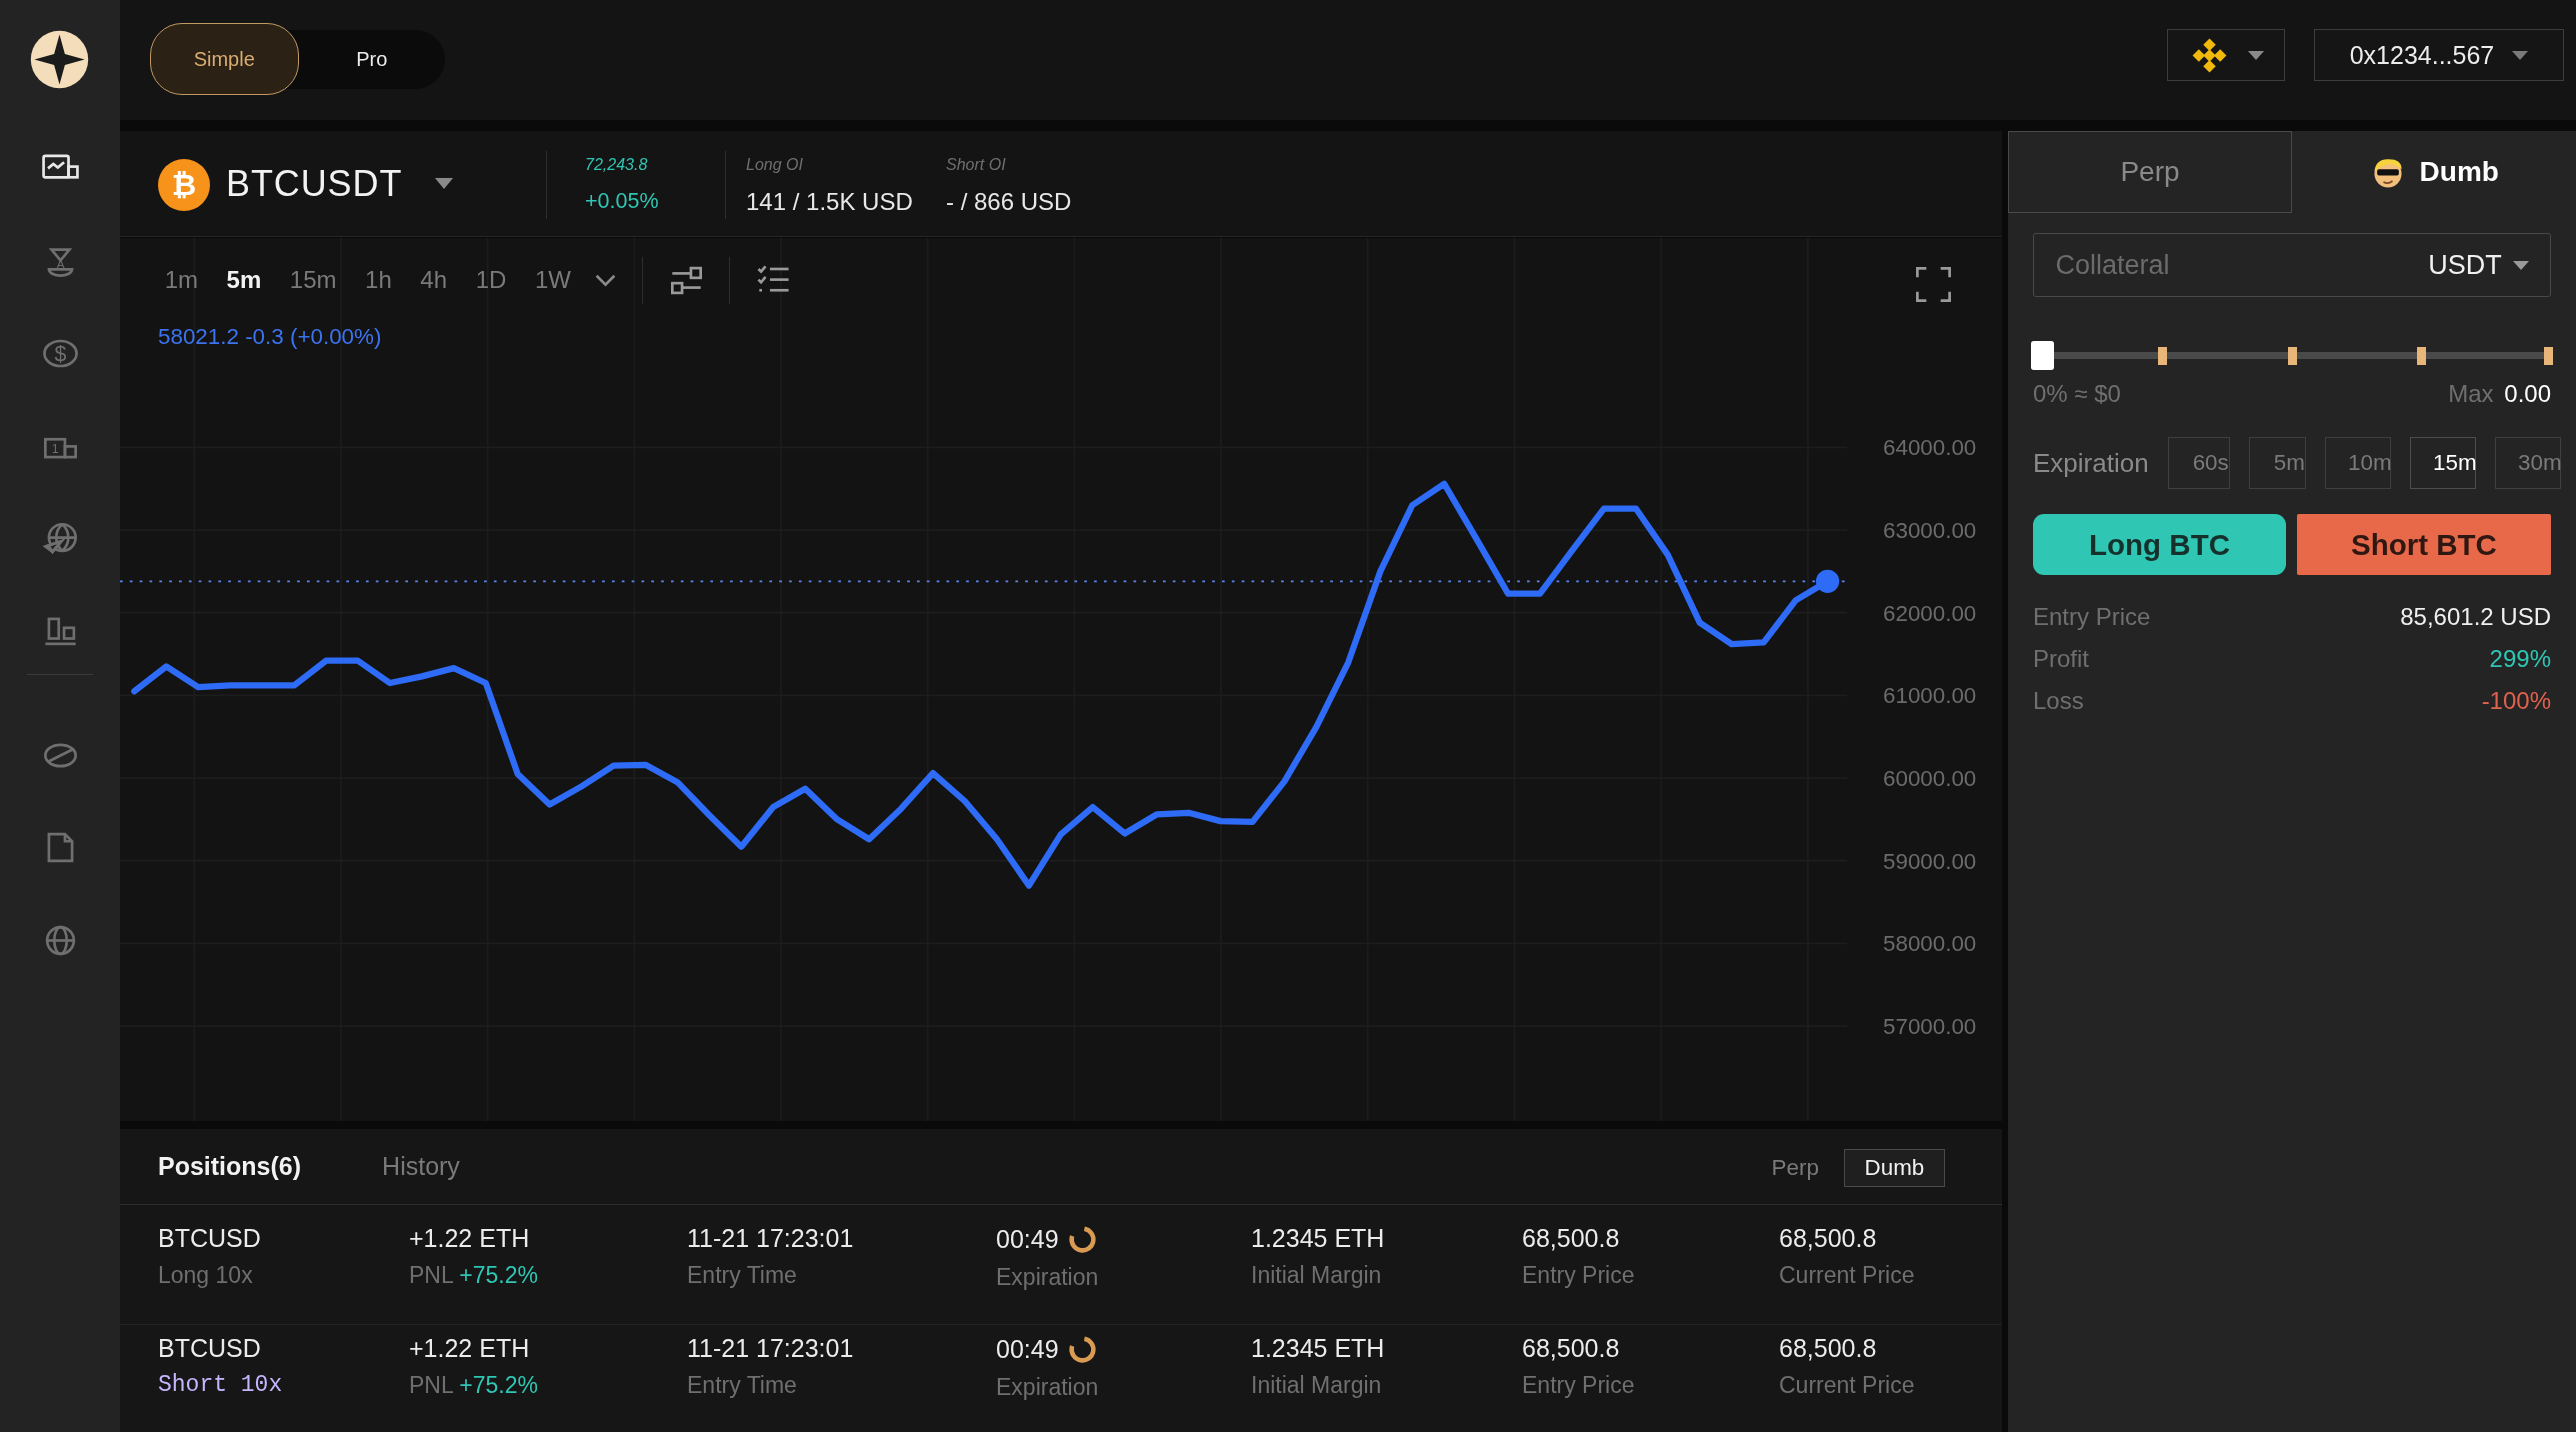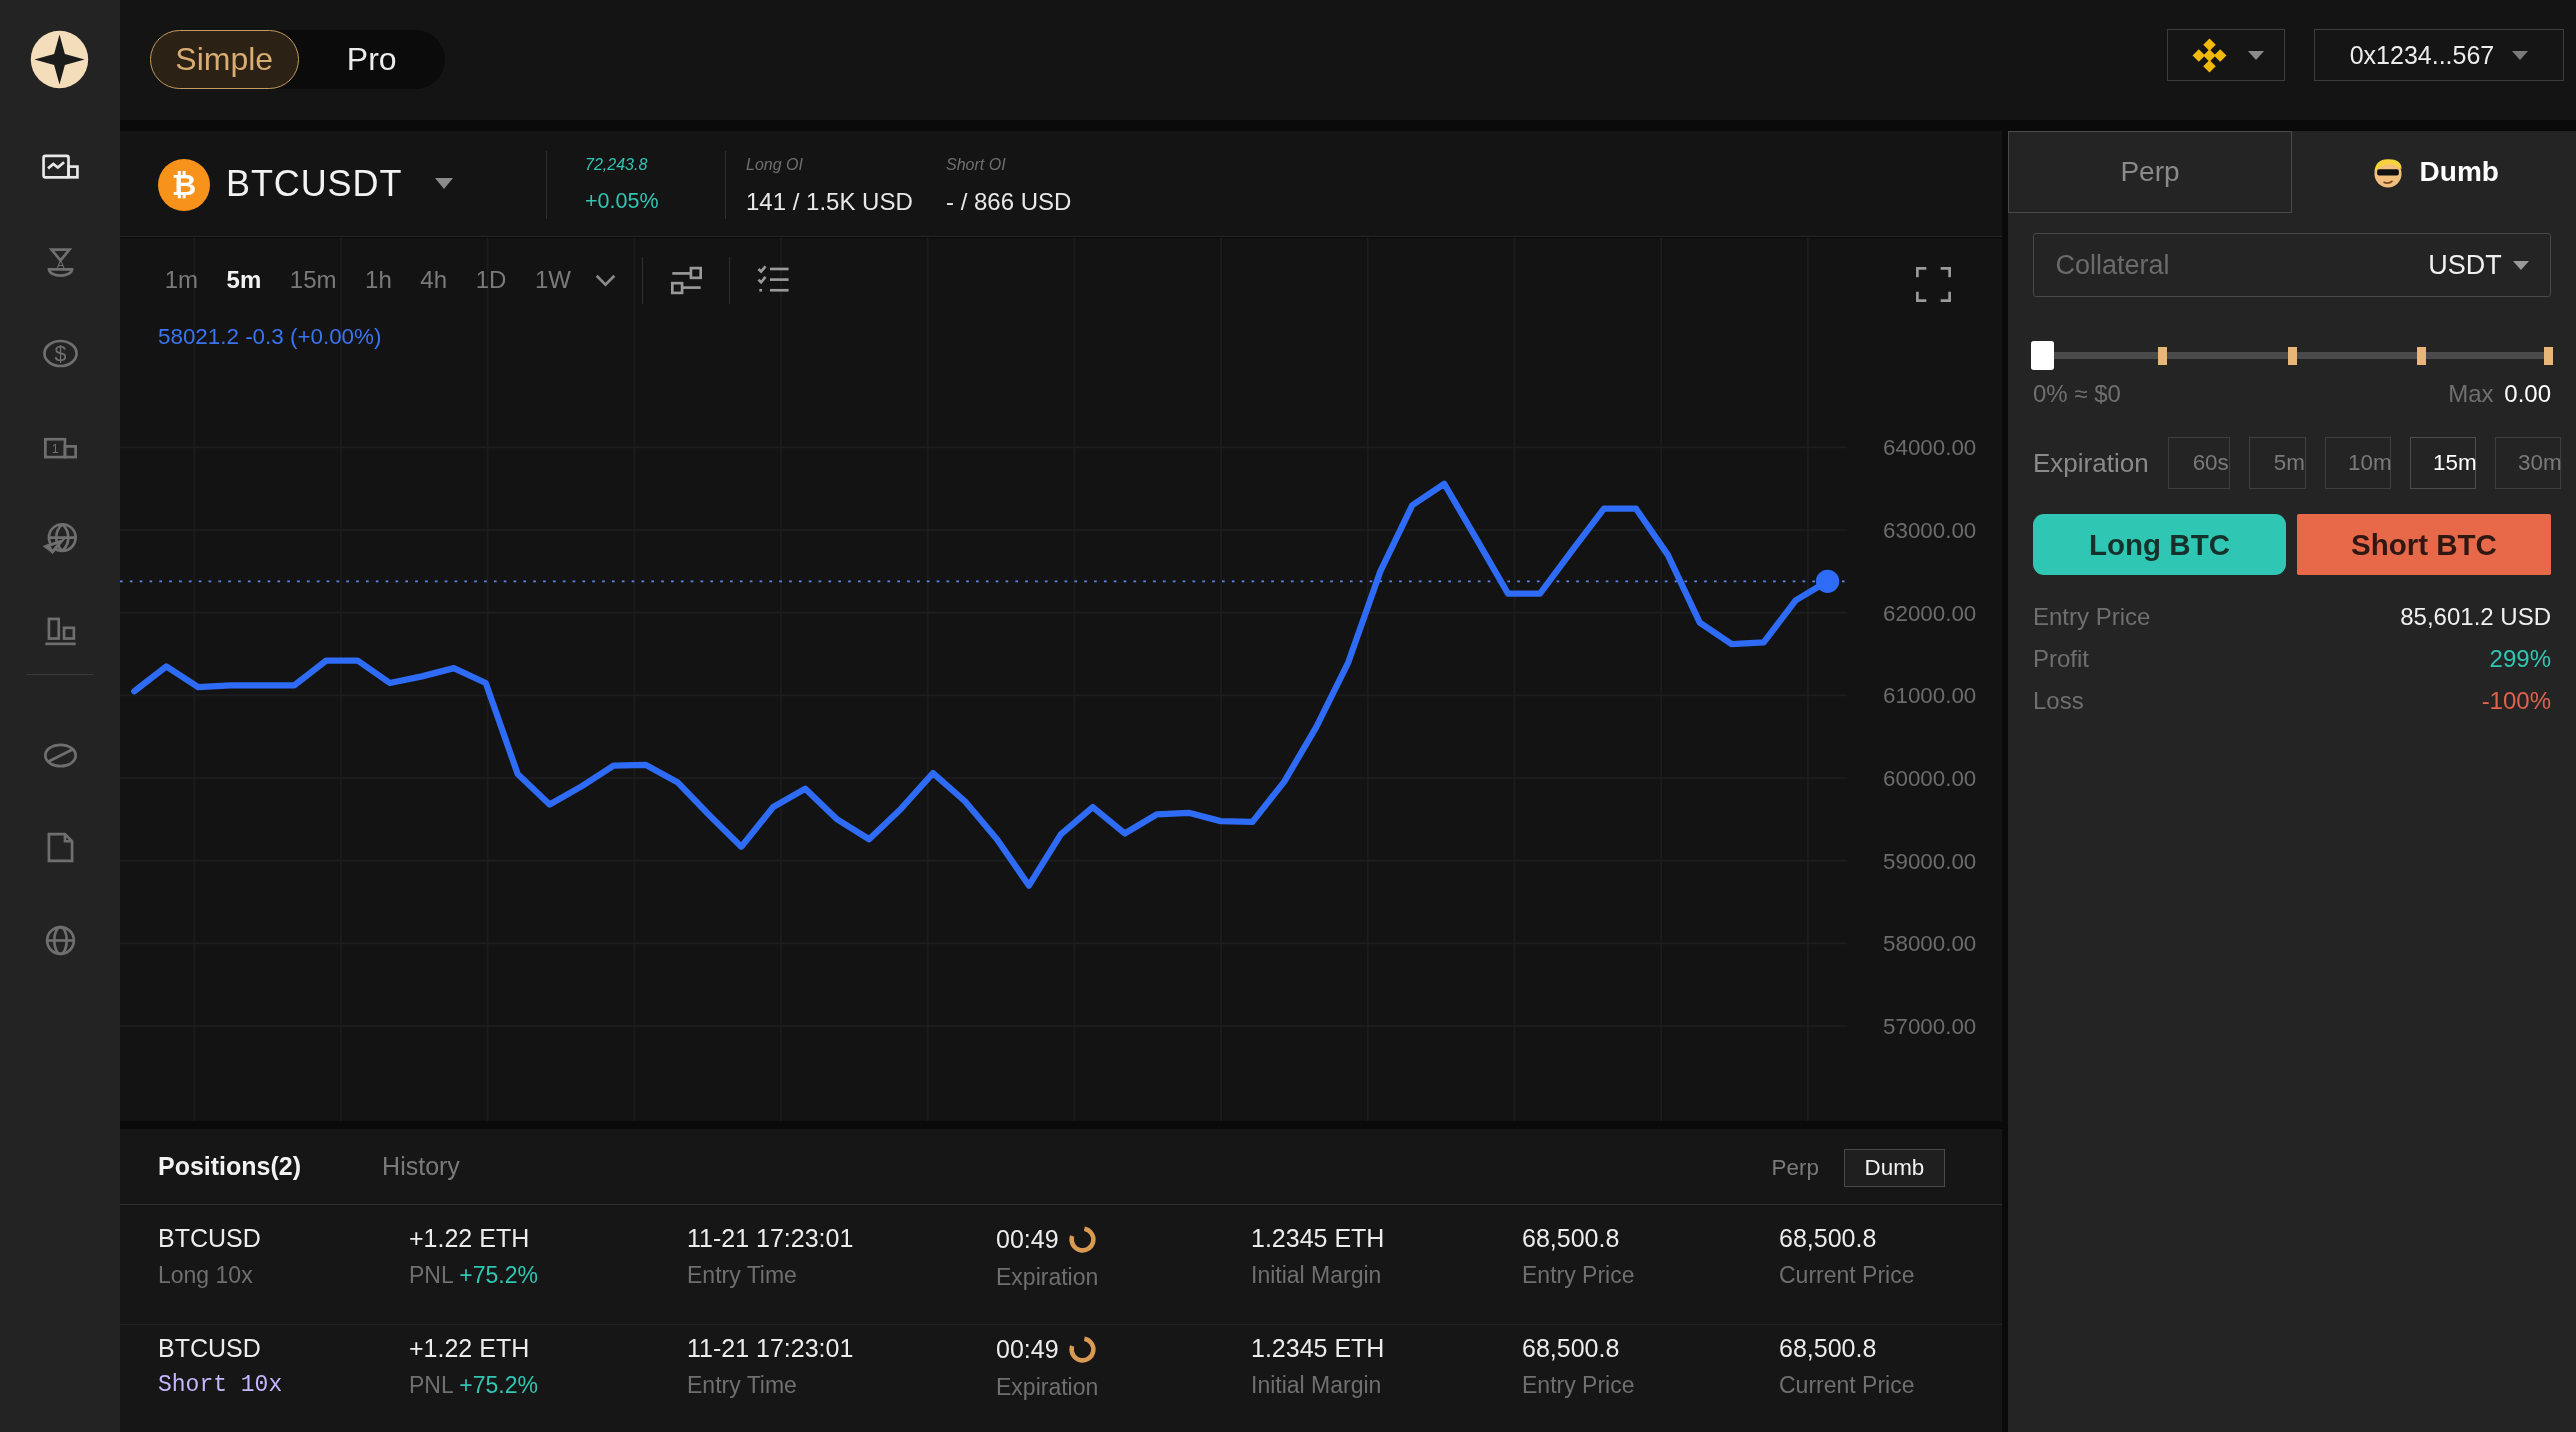--- a/index.html
+++ b/index.html
@@ -2,21 +2,21 @@
 <html style="font-size:14.3px"><head>
 <meta charset="utf-8">
 <style>
   html,body{margin:0;padding:0;background:#050505;}
   *{box-sizing:border-box;font-family:"Liberation Sans",sans-serif;}
   #app{position:relative;width:2576px;height:1433px;background:#0a0a0a;overflow:hidden;}
 
   
   .topbar{position:absolute;left:0;top:0;width:2576px;height:120px;background:#141414;}
   .mode-toggle{position:absolute;left:150px;top:29.5px;width:295px;height:59px;border-radius:32px;background:#0b0b0b;display:flex;align-items:center;}
-  .mode-seg{flex:1;height:59px;display:flex;align-items:center;justify-content:center;font-size:32px;border-radius:32px;cursor:pointer;}
+  .mode-seg{flex:1;height:72px;display:flex;align-items:center;justify-content:center;font-size:20px;border-radius:32px;cursor:pointer;}
   .mode-simple{color:#d9ac72;background:#2b2115;border:1.8px solid #c29a63;}
   .mode-pro{color:#ececec;}
   .tb-box{position:absolute;top:29px;height:52px;border:1.8px solid #3d3d3d;background:#151515;display:flex;align-items:center;justify-content:center;gap:18px;}
   .chain-box{left:2167px;width:118px;}
   .wallet-box{left:2314px;width:250px;font-size:25px;color:#ececec;}
   .chev{width:0;height:0;border-left:8px solid transparent;border-right:8px solid transparent;border-top:9.8px solid #8a8a8a;}
 
   
   .sidebar{position:absolute;left:0;top:0;width:120px;height:1433px;background:#232323;}
   .logo{position:absolute;left:29px;top:29px;width:61px;height:61px;}
@@ -290,21 +290,21 @@
         <polyline points="42,32 42,42 32,42"></polyline>
           <polyline points="16,42 6,42 6,32"></polyline>
       </svg>
     </div>
 
     <div class="ohlc">58021.2 -0.3 (+0.00%)</div>
   </div>
 
   <div class="pos-sec">
     <div class="pos-tabs">
-      <div class="pos-tab on">Positions(2)</div>
+      <div class="pos-tab on">Positions(6)</div>
       <div class="pos-tab off">History</div>
     </div>
     <div class="pos-filter">
       <div class="pf-perp">Perp</div>
       <div class="pf-dumb">Dumb</div>
     </div>
     <div class="pos-sep"></div>
     <div class="row-sep"></div>
 
     <div class="pos-row" style="top:96px">

